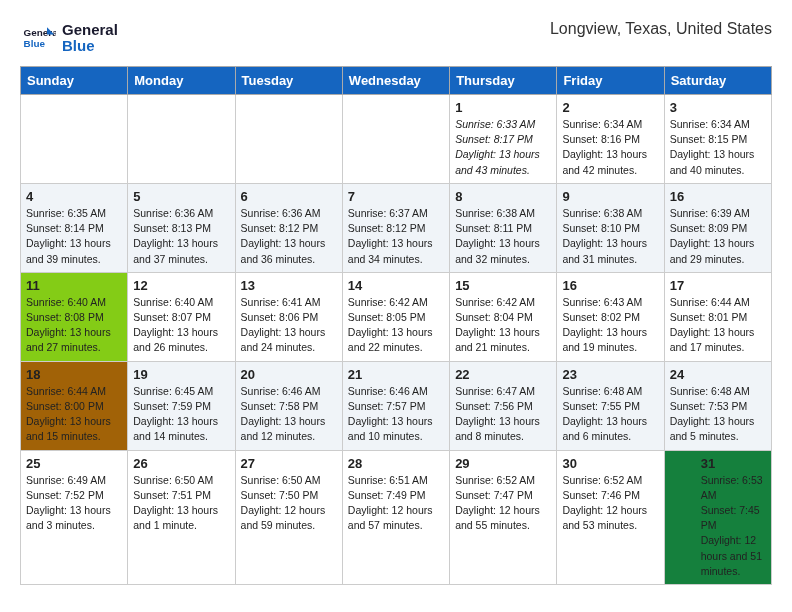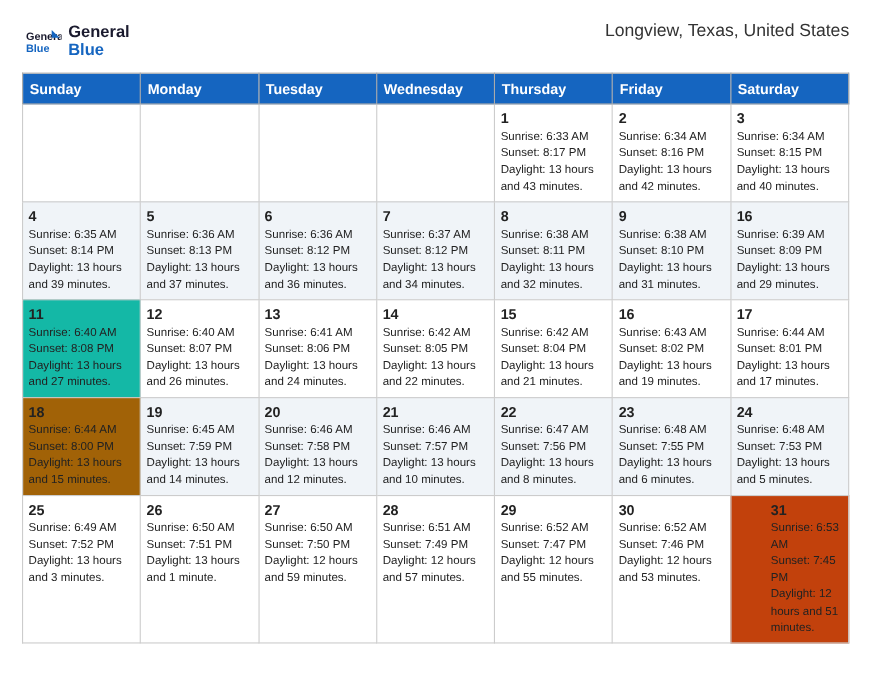--- a/index.html
+++ b/index.html
@@ -119,21 +119,21 @@
         <th>Friday</th>
         <th>Saturday</th>
       </tr>
   </thead>
   <tbody id="calendar-body">
   <tr>
         <td class="empty"></td>
         <td class="empty"></td>
         <td class="empty"></td>
         <td class="empty"></td>
-        <td style="background: rgb(255, 255, 255);"><span class="day-num">1</span><span class="day-info" style="white-space: pre-line;">Sunrise: 6:33 AM
+        <td style="background: rgb(255, 255, 255);"><span class="day-num">1</span><span class="day-info" style="white-space: pre-line; font-style: italic;">Sunrise: 6:33 AM
 Sunset: 8:17 PM
 Daylight: 13 hours and 43 minutes.</span></td>
         <td style="background: rgb(255, 255, 255);"><span class="day-num">2</span><span class="day-info" style="white-space: pre-line;">Sunrise: 6:34 AM
 Sunset: 8:16 PM
 Daylight: 13 hours and 42 minutes.</span></td>
         <td style="background: rgb(255, 255, 255);"><span class="day-num">3</span><span class="day-info" style="white-space: pre-line;">Sunrise: 6:34 AM
 Sunset: 8:15 PM
 Daylight: 13 hours and 40 minutes.</span></td>
       </tr>
       <tr>
@@ -153,21 +153,21 @@
 Sunset: 8:11 PM
 Daylight: 13 hours and 32 minutes.</span></td>
         <td style="background: rgb(240, 244, 248);"><span class="day-num">9</span><span class="day-info" style="white-space: pre-line;">Sunrise: 6:38 AM
 Sunset: 8:10 PM
 Daylight: 13 hours and 31 minutes.</span></td>
         <td style="background: rgb(240, 244, 248);"><span class="day-num">16</span><span class="day-info" style="white-space: pre-line; margin-top: 34px;">Sunrise: 6:39 AM
 Sunset: 8:09 PM
 Daylight: 13 hours and 29 minutes.</span></td>
       </tr>
       <tr>
-        <td style="background: #14b8a6;"><span class="day-num">11</span><span class="day-info" style="white-space: pre-line;">Sunrise: 6:40 AM
+        <td style="background: #84cc16;"><span class="day-num">11</span><span class="day-info" style="white-space: pre-line;">Sunrise: 6:40 AM
 Sunset: 8:08 PM
 Daylight: 13 hours and 27 minutes.</span></td>
         <td style="background: rgb(255, 255, 255);"><span class="day-num">12</span><span class="day-info" style="white-space: pre-line;">Sunrise: 6:40 AM
 Sunset: 8:07 PM
 Daylight: 13 hours and 26 minutes.</span></td>
         <td style="background: rgb(255, 255, 255);"><span class="day-num">13</span><span class="day-info" style="white-space: pre-line;">Sunrise: 6:41 AM
 Sunset: 8:06 PM
 Daylight: 13 hours and 24 minutes.</span></td>
         <td style="background: rgb(255, 255, 255);"><span class="day-num">14</span><span class="day-info" style="white-space: pre-line;">Sunrise: 6:42 AM
 Sunset: 8:05 PM
@@ -217,18 +217,18 @@
 Daylight: 12 hours and 59 minutes.</span></td>
         <td style="background: rgb(255, 255, 255);"><span class="day-num">28</span><span class="day-info" style="white-space: pre-line;">Sunrise: 6:51 AM
 Sunset: 7:49 PM
 Daylight: 12 hours and 57 minutes.</span></td>
         <td style="background: rgb(255, 255, 255);"><span class="day-num">29</span><span class="day-info" style="white-space: pre-line;">Sunrise: 6:52 AM
 Sunset: 7:47 PM
 Daylight: 12 hours and 55 minutes.</span></td>
         <td style="background: rgb(255, 255, 255);"><span class="day-num">30</span><span class="day-info" style="white-space: pre-line;">Sunrise: 6:52 AM
 Sunset: 7:46 PM
 Daylight: 12 hours and 53 minutes.</span></td>
-        <td style="background: #c2410c; padding-left: 36px;"><span class="day-num">31</span><span class="day-info" style="white-space: pre-line;">Sunrise: 6:53 AM
+        <td style="background: #15803d; padding-left: 36px;"><span class="day-num">31</span><span class="day-info" style="white-space: pre-line;">Sunrise: 6:53 AM
 Sunset: 7:45 PM
 Daylight: 12 hours and 51 minutes.</span></td>
       </tr>
     </tbody>
 </table>
 
 </body></html>

